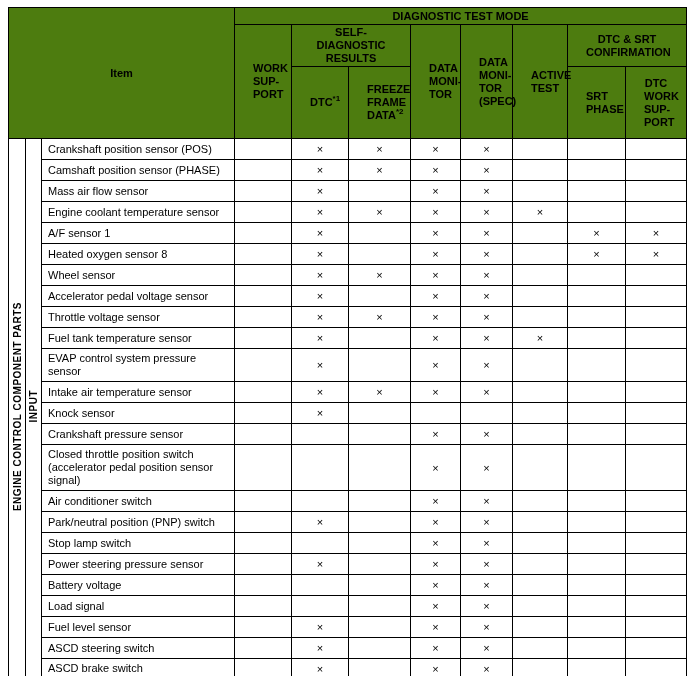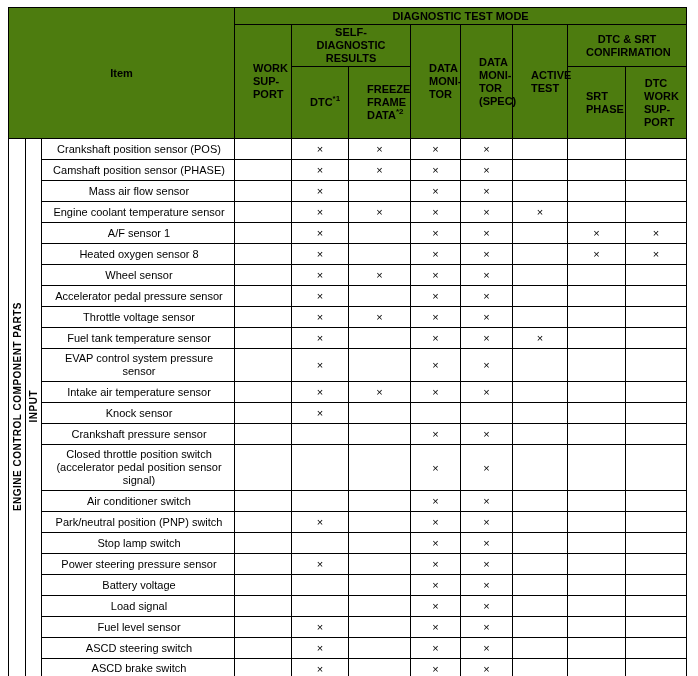--- a/index.html
+++ b/index.html
@@ -33,21 +33,21 @@
   thead tr:nth-child(2) th { height: 28px; }
   thead tr:nth-child(3) th { height: 72px; }
 
   .pre-label { white-space: pre-line; }
   sup { font-size: 8px; line-height: 0; }
 
   td.item-cell {
     font-size: 11px;
     line-height: 13px;
     padding: 3px 4px 3px 6px;
-    text-align: center;
+    text-align: left;
     vertical-align: middle;
     white-space: pre-line;
     height: 21px;
     background: #fff;
   }
   td.mark-cell {
     font-size: 11px;
     text-align: center;
     vertical-align: middle;
     background: #fff;
@@ -220,21 +220,21 @@
           <td class="mark-cell"></td>
           <td class="mark-cell">×</td>
           <td class="mark-cell">×</td>
           <td class="mark-cell">×</td>
           <td class="mark-cell">×</td>
           <td class="mark-cell"></td>
           <td class="mark-cell"></td>
           <td class="mark-cell"></td>
         </tr>
         <tr>
-          <td class="item-cell">Accelerator pedal pressure sensor</td>
+          <td class="item-cell">Accelerator pedal voltage sensor</td>
           <td class="mark-cell"></td>
           <td class="mark-cell">×</td>
           <td class="mark-cell"></td>
           <td class="mark-cell">×</td>
           <td class="mark-cell">×</td>
           <td class="mark-cell"></td>
           <td class="mark-cell"></td>
           <td class="mark-cell"></td>
         </tr>
         <tr>

